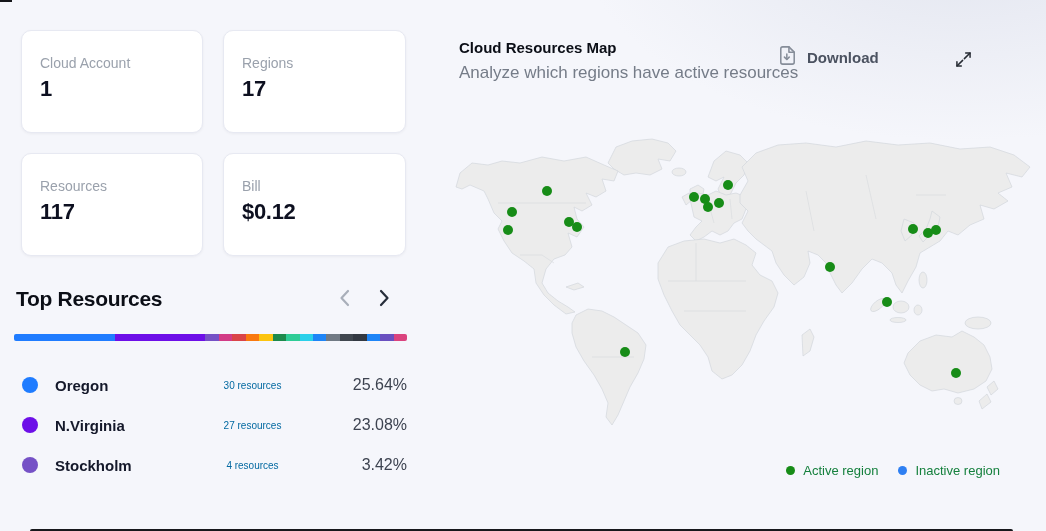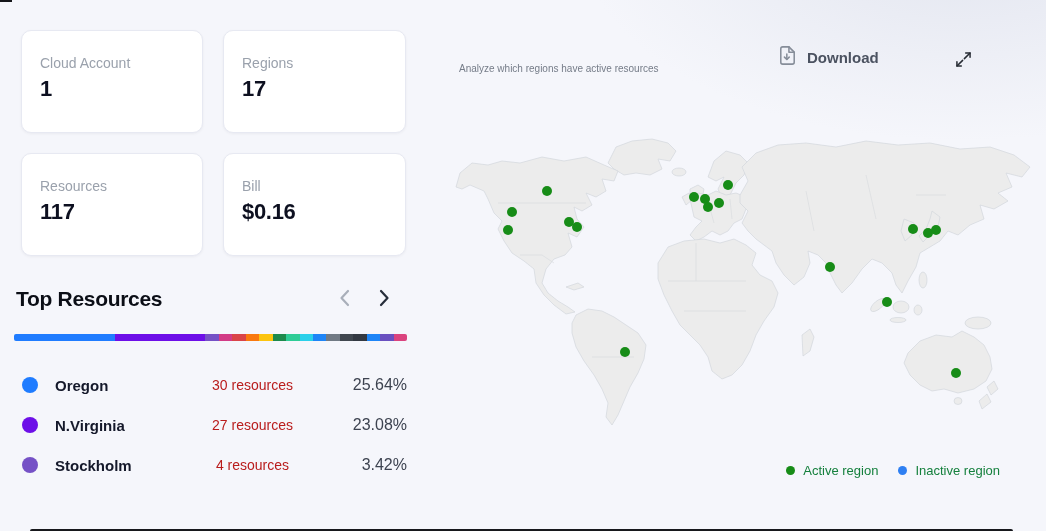--- a/index.html
+++ b/index.html
@@ -39,26 +39,26 @@
   .nav-btn { width:26px; height:26px; display:flex; align-items:center; justify-content:center; background:none; border:none; cursor:pointer; }
   .dist-bar {
     margin-top:22px; height:7px; width:100%;
     display:flex; border-radius:2px; overflow:hidden;
   }
   .dist-bar .seg { height:100%; }
   .tr-rows { margin-top:24px; }
   .tr-row { display:flex; align-items:center; height:40px; }
   .row-dot { width:16px; height:16px; border-radius:50%; margin-left:8px; flex:none; }
   .row-name { width:130px; margin-left:17px; font-size:15px; font-weight:700; color:#14182a; }
-  .row-count { width:135px; text-align:center; font-size:14px; color:#b91c1c; }
+  .row-count { width:135px; text-align:center; font-size:10px; color:#0369a1; }
   .row-pct { flex:1; text-align:right; font-size:16px; color:#3d4350; }
   
   .map-panel { position:absolute; left:446px; top:28px; width:600px; height:475px; }
   .map-title { position:absolute; left:13px; top:11px; font-size:15px; font-weight:700; color:#0b0e16; }
-  .map-subtitle { position:absolute; left:13px; top:35px; font-size:10px; color:#757c88; }
+  .map-subtitle { position:absolute; left:13px; top:35px; font-size:17px; color:#757c88; }
   .download-btn {
     position:absolute; left:330px; top:16px;
     display:flex; align-items:center; gap:8px;
     background:none; border:none; cursor:pointer;font-weight:bold;
   }
   .download-label { font-size:15px; color:#4b5260; }
   .expand-btn { position:absolute; left:503px; top:19px; width:28px; height:28px; display:flex; align-items:center; justify-content:center; background:none; border:none; cursor:pointer; }
   .map-svg { position:absolute; left:0; top:107px; }
   .land { fill:#ececec; stroke:#d3d7dd; stroke-width:0.7; stroke-linejoin:round; }
   .border-line { fill:none; stroke:#d6dade; stroke-width:0.6; }
@@ -86,21 +86,21 @@
   <div class="stat-card">
     <div class="stat-label">Regions</div>
     <div class="stat-value">17</div>
   </div>
   <div class="stat-card">
     <div class="stat-label">Resources</div>
     <div class="stat-value">117</div>
   </div>
   <div class="stat-card">
     <div class="stat-label">Bill</div>
-    <div class="stat-value">$0.16</div>
+    <div class="stat-value">$0.12</div>
   </div>
 </div>
 
 <div class="top-resources">
   <div class="tr-header">
     <div class="tr-title">Top Resources</div>
     <div class="tr-nav">
       <button class="nav-btn">
         <span>
           <svg width="13" height="20" viewBox="0 0 13 20">
@@ -154,20 +154,21 @@
     <div class="tr-row">
       <span class="row-dot" style="background: rgb(117, 81, 198);"></span>
       <span class="row-name">Stockholm</span>
       <span class="row-count">4 resources</span>
       <span class="row-pct">3.42%</span>
     </div>
   </div>
 </div>
 
 <div class="map-panel">
+  <div class="map-title">Cloud Resources Map</div>
   <div class="map-subtitle">Analyze which regions have active resources</div>
 
   <button class="download-btn">
     <span>
       <svg width="23" height="23" viewBox="0 0 24 24" fill="none" stroke="#868d99" stroke-width="1.6" stroke-linecap="round" stroke-linejoin="round">
         <path d="M7 3 h6.5 L19 8.5 V19 a2 2 0 0 1 -2 2 H7 a2 2 0 0 1 -2 -2 V5 a2 2 0 0 1 2 -2 Z"></path>
         <path d="M13.5 3 V8.5 H19"></path>
         <path d="M11.3 10.5 V16"></path>
         <path d="M8.8 13.7 L11.3 16.2 L13.8 13.7"></path>
       </svg>

